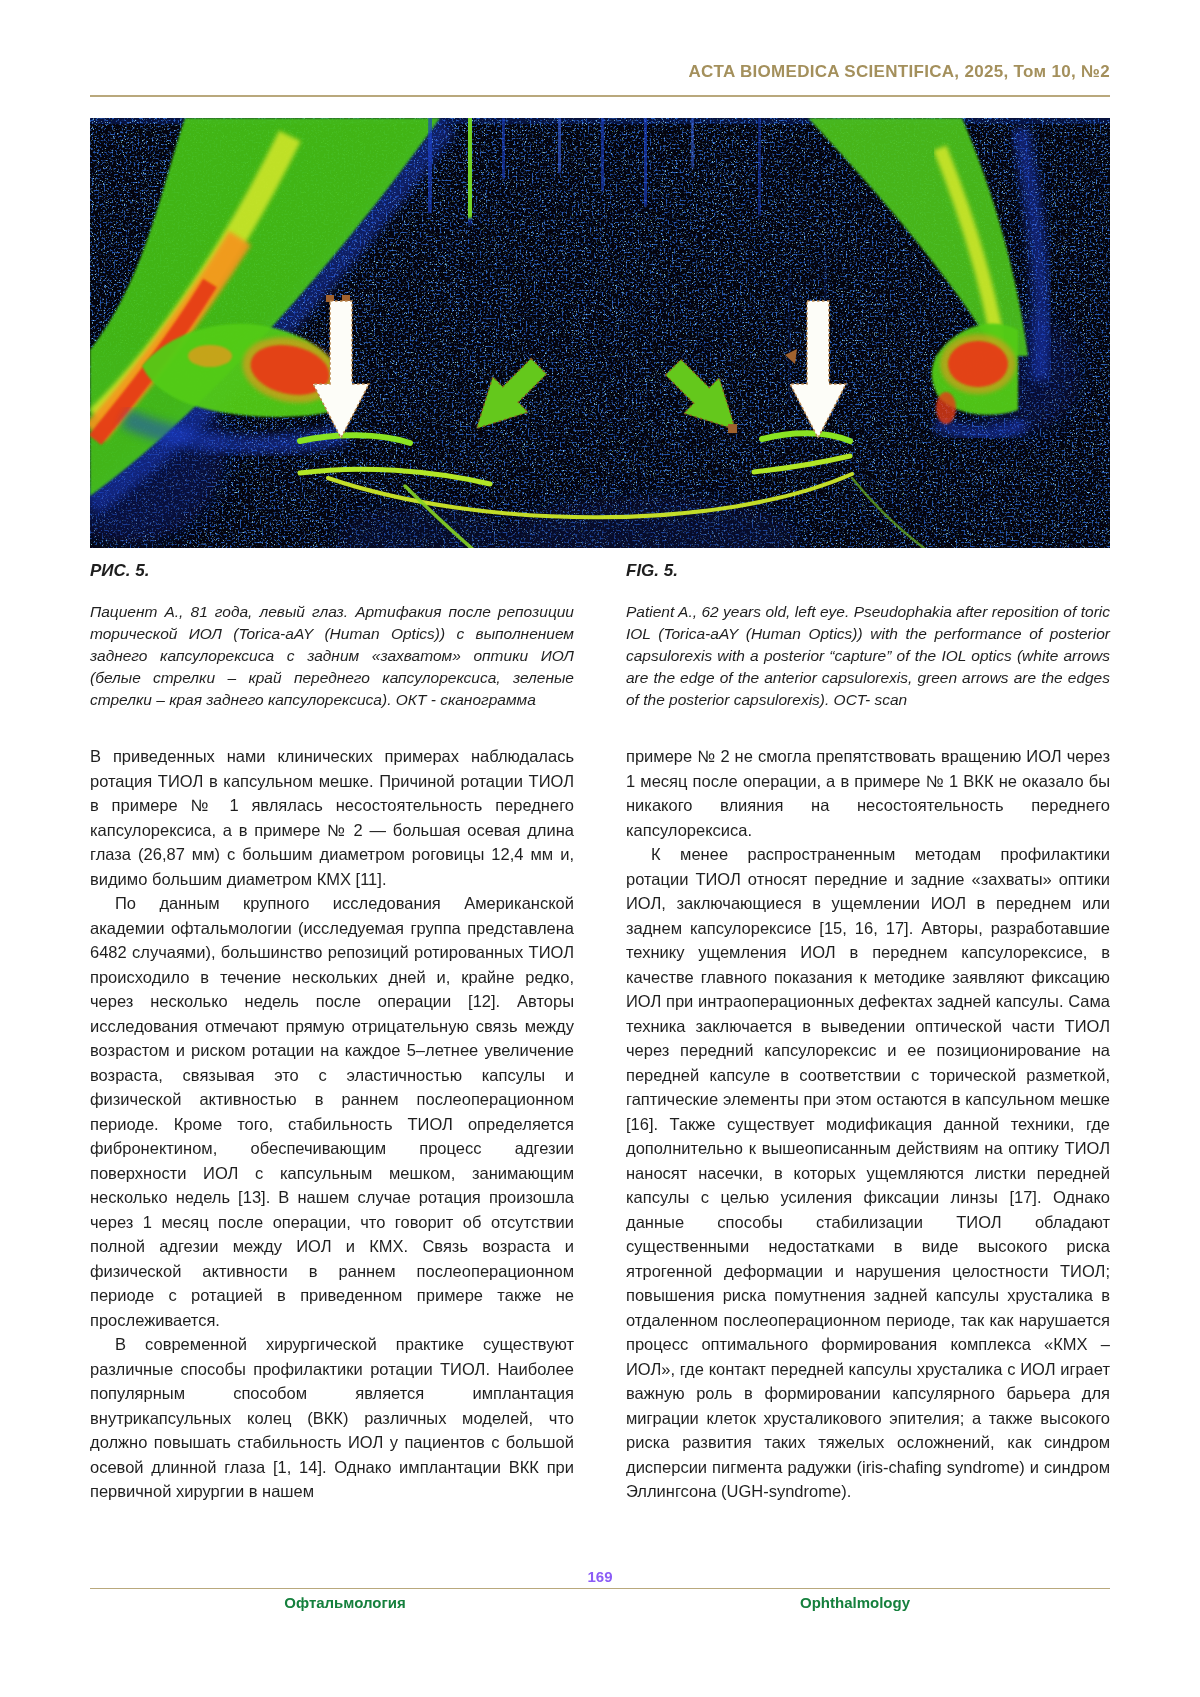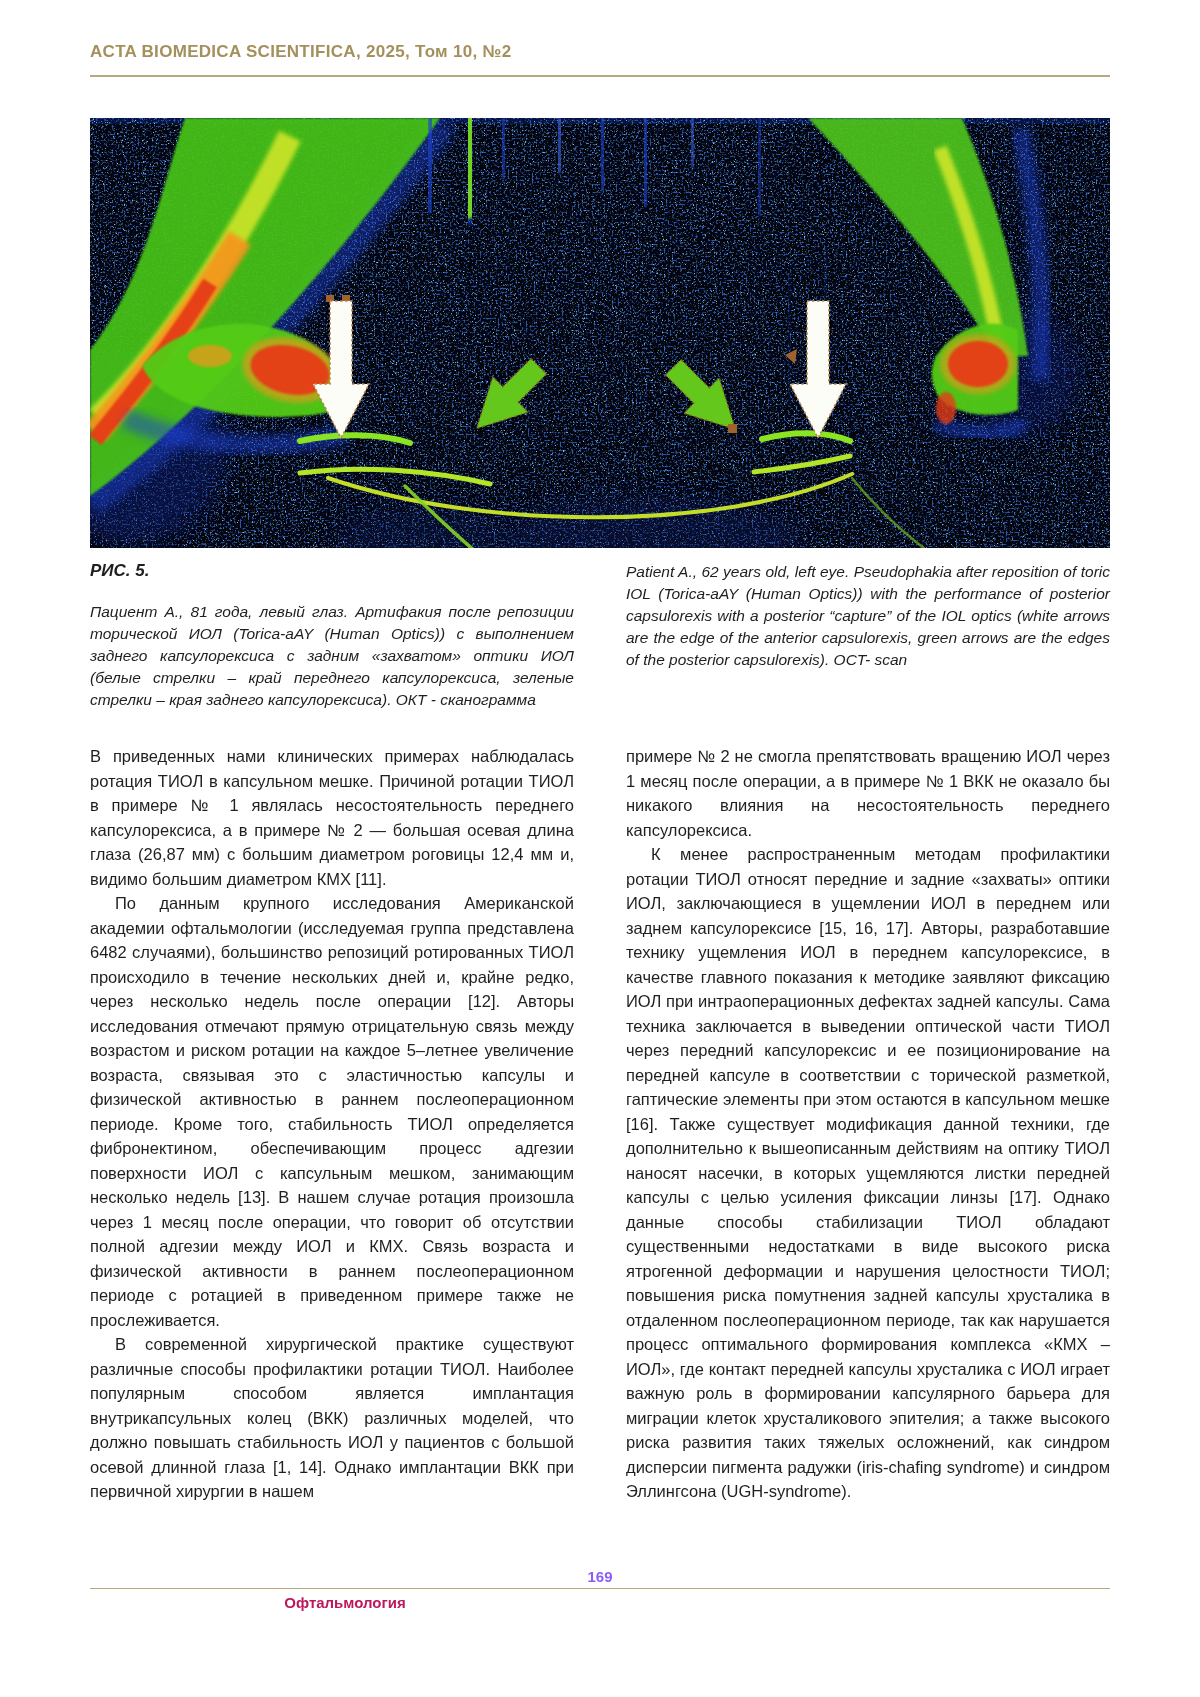--- a/index.html
+++ b/index.html
@@ -4,21 +4,21 @@
 <style>
   html,body { margin:0; padding:0; background:#ffffff; }
   .page {
     position:relative; width:1200px; height:1697px; margin:0 auto;
     background:#ffffff; overflow:hidden;
     font-family:"Liberation Sans", sans-serif; color:#1f1f1f;
   }
   
   .header { position:absolute; left:90px; top:0; width:1020px; }
   .journal-title {
-    margin-top:42px; text-align:left; font-size:17px; font-weight:bold;
+    margin-top:62px; text-align:right; font-size:17px; font-weight:bold;
     color:#a4905c; letter-spacing:.3px;
   }
   .header-rule { margin-top:13px; border-top:2px solid #b9a87c; height:0; }
 
   
   .figure-wrap { position:absolute; left:90px; top:118px; width:1020px; height:430px; }
   .figure-wrap svg { display:block; }
 
   
   .captions {
@@ -34,21 +34,21 @@
     display:grid; grid-template-columns:1fr 1fr; column-gap:52px;
   }
   .col p { margin:0; font-size:16.5px; line-height:24.5px; text-align:justify; }
   .col p.indent { text-indent:25px; }
 
   
   .footer { position:absolute; left:90px; top:1568px; width:1020px; }
   .page-number { text-align:center; font-size:15px; font-weight:bold; color:#8b5cf6; }
   .footer-rule { border-top:1.5px solid #b9a87c; margin-top:3px; height:0; }
   .footer-sections { display:grid; grid-template-columns:1fr 1fr; margin-top:5px; }
-  .footer-sections div { text-align:center; font-size:15px; font-weight:bold; color:#be185d; }
+  .footer-sections div { text-align:center; font-size:15px; font-weight:bold; color:#15803d; }
 </style>
 </head>
 <body>
 
 <div class="page">
 
   <div class="header">
     <div class="journal-title">ACTA BIOMEDICA SCIENTIFICA, 2025, Том 10, №2</div>
     <div class="header-rule"></div>
   </div>
@@ -172,20 +172,21 @@
       </g>
     </svg>
   </div>
 
   <div class="captions">
     <div>
       <div class="cap-label">РИС. 5.</div>
       <div class="cap-text">Пациент А., 81 года, левый глаз. Артифакия после репозиции торической ИОЛ (Torica-aAY (Human Optics)) с выполнением заднего капсулорексиса с задним «захватом» оптики ИОЛ (белые стрелки – край переднего капсулорексиса, зеленые стрелки – края заднего капсулорексиса). ОКТ - сканограмма</div>
     </div>
     <div>
+      <div class="cap-label">FIG. 5.</div>
       <div class="cap-text">Patient A., 62 years old, left eye. Pseudophakia after reposition of toric IOL (Torica-aAY (Human Optics)) with the performance of posterior capsulorexis with a posterior “capture” of the IOL optics (white arrows are the edge of the anterior capsulorexis, green arrows are the edges of the posterior capsulorexis). OCT- scan</div>
     </div>
   </div>
 
   <div class="columns">
     <div class="col">
       <p>В приведенных нами клинических примерах наблюдалась ротация ТИОЛ в капсульном мешке. Причиной ротации ТИОЛ в примере № 1 являлась несостоятельность переднего капсулорексиса, а в примере № 2 — большая осевая длина глаза (26,87 мм) с большим диаметром роговицы 12,4 мм и, видимо большим диаметром КМХ [11].</p>
       <p class="indent">По данным крупного исследования Американской академии офтальмологии (исследуемая группа представлена 6482 случаями), большинство репозиций ротированных ТИОЛ происходило в течение нескольких дней и, крайне редко, через несколько недель после операции [12]. Авторы исследования отмечают прямую отрицательную связь между возрастом и риском ротации на каждое 5–летнее увеличение возраста, связывая это с эластичностью капсулы и физической активностью в раннем послеоперационном периоде. Кроме того, стабильность ТИОЛ определяется фибронектином, обеспечивающим процесс адгезии поверхности ИОЛ с капсульным мешком, занимающим несколько недель [13]. В нашем случае ротация произошла через 1 месяц после операции, что говорит об отсутствии полной адгезии между ИОЛ и КМХ. Связь возраста и физической активности в раннем послеоперационном периоде с ротацией в приведенном примере также не прослеживается.</p>
       <p class="indent">В современной хирургической практике существуют различные способы профилактики ротации ТИОЛ. Наиболее популярным способом является имплантация внутрикапсульных колец (ВКК) различных моделей, что должно повышать стабильность ИОЛ у пациентов с большой осевой длинной глаза [1, 14]. Однако имплантации ВКК при первичной хирургии в нашем</p>
     </div>
@@ -193,16 +194,17 @@
       <p>примере № 2 не смогла препятствовать вращению ИОЛ через 1 месяц после операции, а в примере № 1 ВКК не оказало бы никакого влияния на несостоятельность переднего капсулорексиса.</p>
       <p class="indent">К менее распространенным методам профилактики ротации ТИОЛ относят передние и задние «захваты» оптики ИОЛ, заключающиеся в ущемлении ИОЛ в переднем или заднем капсулорексисе [15, 16, 17]. Авторы, разработавшие технику ущемления ИОЛ в переднем капсулорексисе, в качестве главного показания к методике заявляют фиксацию ИОЛ при интраоперационных дефектах задней капсулы. Сама техника заключается в выведении оптической части ТИОЛ через передний капсулорексис и ее позиционирование на передней капсуле в соответствии с торической разметкой, гаптические элементы при этом остаются в капсульном мешке [16]. Также существует модификация данной техники, где дополнительно к вышеописанным действиям на оптику ТИОЛ наносят насечки, в которых ущемляются листки передней капсулы с целью усиления фиксации линзы [17]. Однако данные способы стабилизации ТИОЛ обладают существенными недостатками в виде высокого риска ятрогенной деформации и нарушения целостности ТИОЛ; повышения риска помутнения задней капсулы хрусталика в отдаленном послеоперационном периоде, так как нарушается процесс оптимального формирования комплекса «КМХ – ИОЛ», где контакт передней капсулы хрусталика с ИОЛ играет важную роль в формировании капсулярного барьера для миграции клеток хрусталикового эпителия; а также высокого риска развития таких тяжелых осложнений, как синдром дисперсии пигмента радужки (iris-chafing syndrome) и синдром Эллингсона (UGH-syndrome).</p>
     </div>
   </div>
 
   <div class="footer">
     <div class="page-number">169</div>
     <div class="footer-rule"></div>
     <div class="footer-sections">
       <div>Офтальмология</div>
+      <div>Ophthalmology</div>
     </div>
   </div>
 
 </div>
 
 </body></html>

